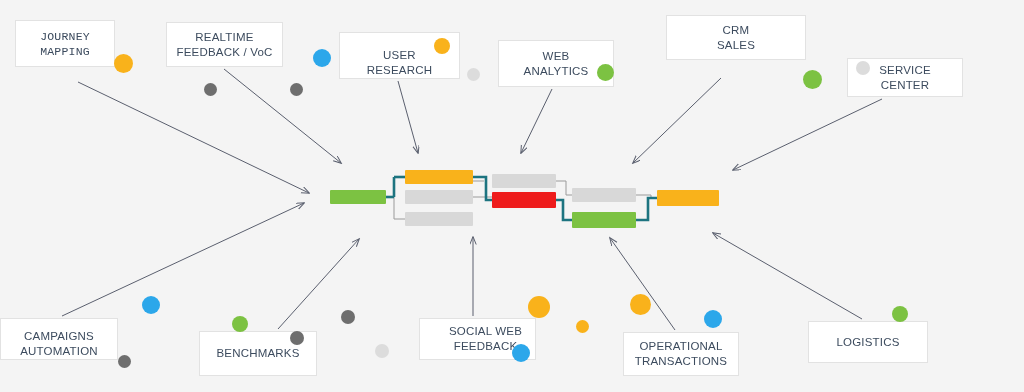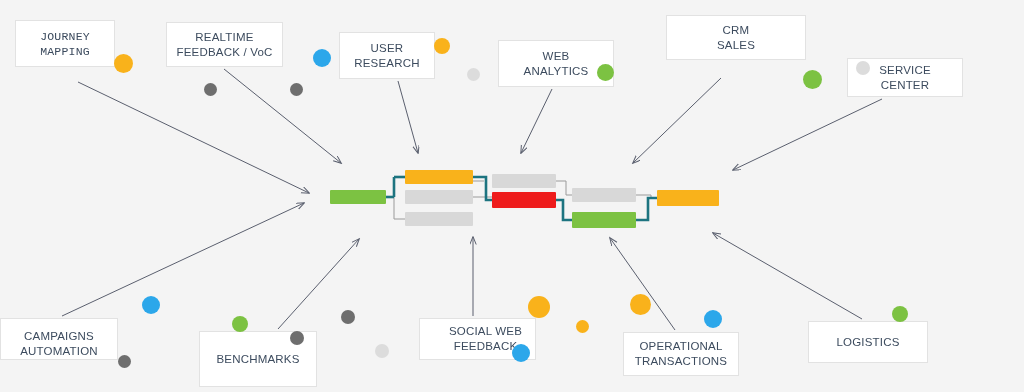--- a/index.html
+++ b/index.html
@@ -144,41 +144,41 @@
     </div>
   <div id="boxes-layer">
       <div class="label-box" style="left: 15px; top: 20px; width: 100px; height: 47px; font-family: Liberation Mono, monospace;">
         <span>JOURNEY
 MAPPING</span>
       </div>
       <div class="label-box" style="left: 166px; top: 22px; width: 117px; height: 45px;">
         <span>REALTIME
 FEEDBACK / VoC</span>
       </div>
-      <div class="label-box" style="left: 339px; top: 32px; width: 96px; height: 47px;">
+      <div class="label-box" style="left: 339px; top: 32px; width: 121px; height: 47px; align-items: flex-end;">
         <span>USER
 RESEARCH</span>
       </div>
       <div class="label-box" style="left: 498px; top: 40px; width: 116px; height: 47px;">
         <span>WEB
 ANALYTICS</span>
       </div>
       <div class="label-box" style="left: 666px; top: 15px; width: 140px; height: 45px;">
         <span>CRM
 SALES</span>
       </div>
       <div class="label-box" style="left: 847px; top: 58px; width: 116px; height: 39px;">
         <span>SERVICE
 CENTER</span>
       </div>
       <div class="label-box" style="left: 0px; top: 318px; width: 118px; height: 42px; align-items: flex-end;">
         <span>CAMPAIGNS
 AUTOMATION</span>
       </div>
-      <div class="label-box" style="left: 199px; top: 331px; width: 118px; height: 56px;">
+      <div class="label-box" style="left: 199px; top: 331px; width: 118px; height: 45px;">
         <span>BENCHMARKS</span>
       </div>
       <div class="label-box" style="left: 419px; top: 318px; width: 117px; height: 42px; padding-left: 16px;">
         <span>SOCIAL WEB
 FEEDBACK</span>
       </div>
       <div class="label-box" style="left: 623px; top: 332px; width: 116px; height: 44px;">
         <span>OPERATIONAL
 TRANSACTIONS</span>
       </div>

